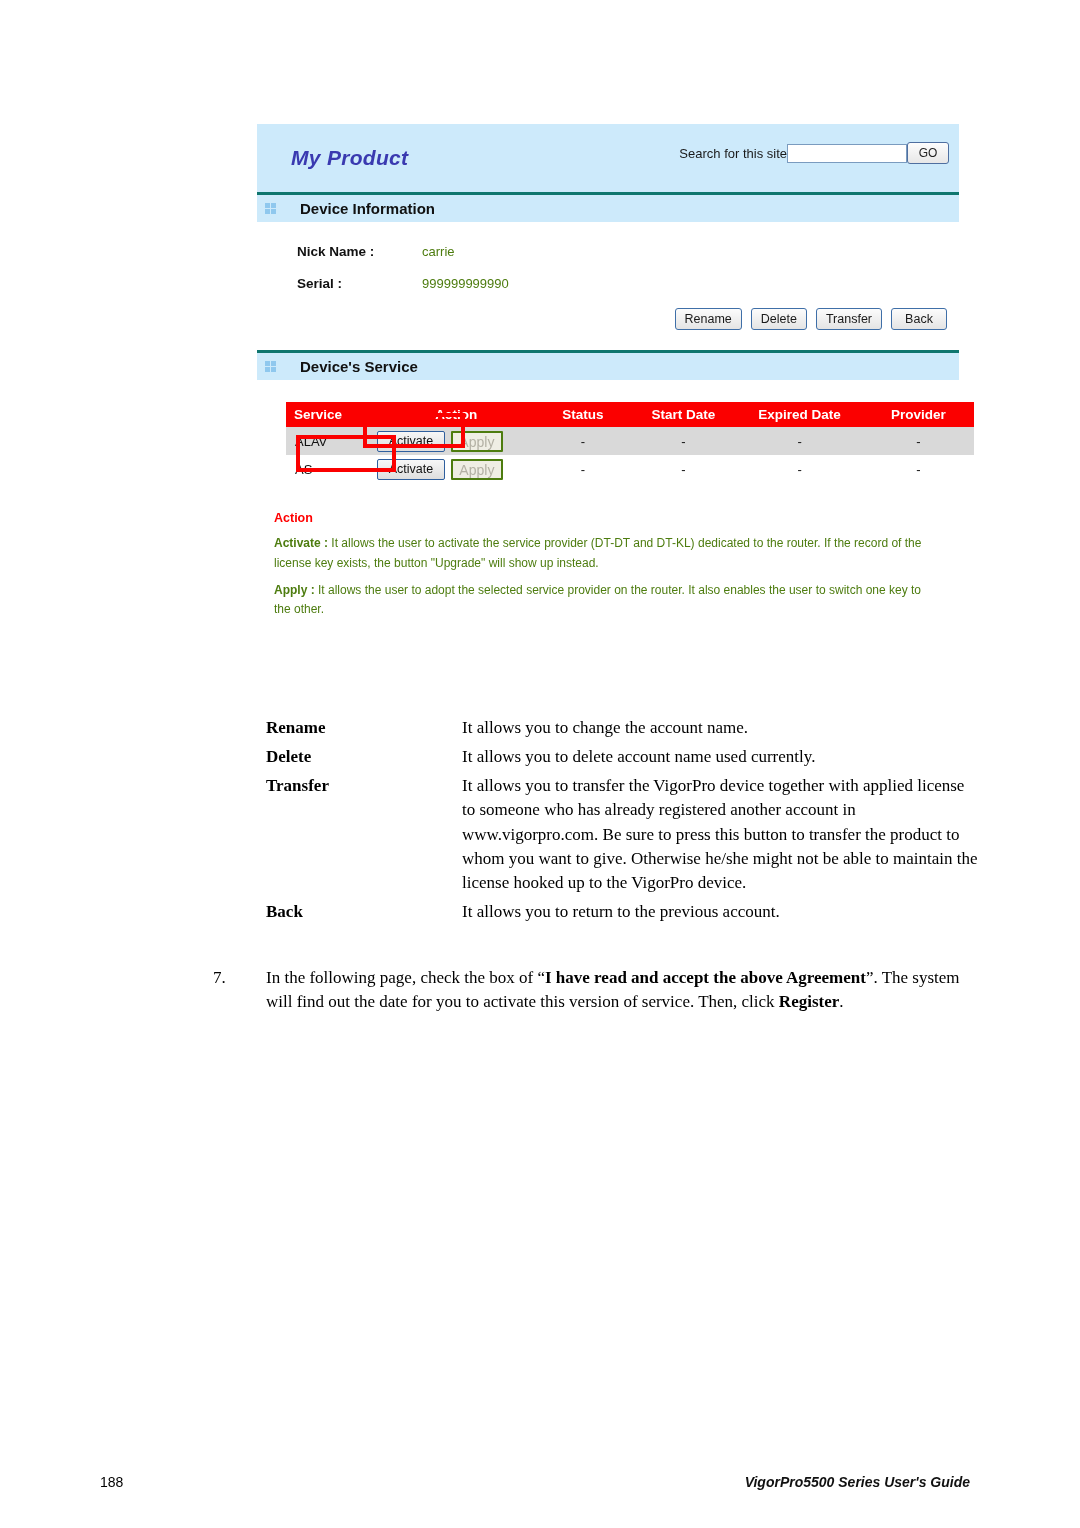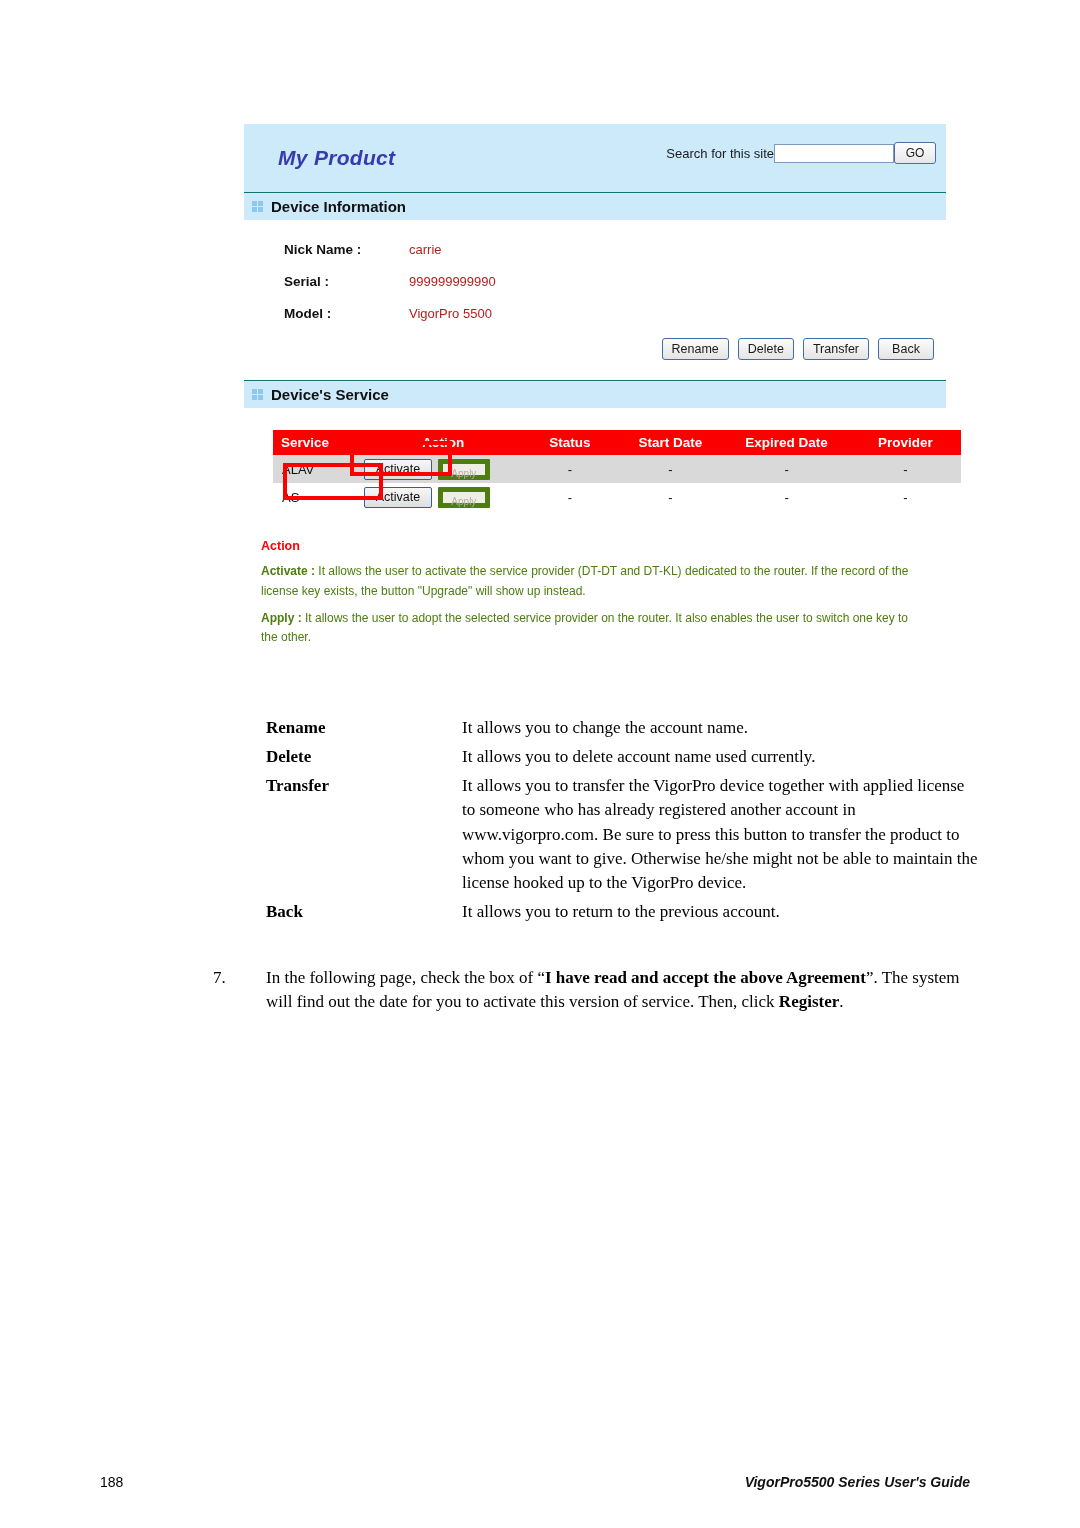--- a/index.html
+++ b/index.html
@@ -12,21 +12,21 @@
     height: 1528px;
     position: relative;
     font-family: "Liberation Serif", serif;
     color: #000;
     overflow: hidden;
   }
 
   
   .shot {
     position: absolute;
-    left: 244px;
+    left: 257px;
     top: 124px;
     width: 702px;
     font-family: "Liberation Sans", sans-serif;
     background: #ffffff;
   }
 
   
   .shot-banner {
     position: relative;
     height: 68px;
@@ -79,24 +79,25 @@
     cursor: pointer;
     line-height: 20px;
     text-align: center;
     padding: 0;
   }
 
   
   .sect-bar {
     height: 27px;
     background: #cdeafb;
-    border-top: 1px solid #0f766e;
+    border-top: 3px solid #0f766e;
     display: flex;
     align-items: center;
     padding-left: 8px;
+    gap: 16px;
   }
   .grid-icon {
     width: 11px;
     height: 11px;
     display: inline-grid;
     grid-template-columns: 5px 5px;
     grid-template-rows: 5px 5px;
     gap: 1px;
     margin-right: 8px;
     flex: none;
@@ -124,21 +125,21 @@
   }
   .info-label {
     width: 125px;
     font-size: 13.5px;
     font-weight: bold;
     color: #111;
     font-family: "Liberation Sans", sans-serif;
   }
   .info-value {
     font-size: 13px;
-    color: #b91c1c;
+    color: #4d7c0f;
     font-family: "Liberation Sans", sans-serif;
   }
 
   .btn-row {
     display: flex;
     justify-content: flex-end;
     gap: 9px;
     margin: 10px 12px 14px 0;
   }
   .win-btn {
@@ -220,24 +221,24 @@
     color: #111;
     cursor: pointer;
     box-sizing: border-box;
     line-height: 19px;
     text-align: center;
     padding: 0;
   }
   .btn-apply {
     width: 52px;
     height: 21px;
-    border: 5px solid #4d7c0f;
+    border: 2px solid #4d7c0f;
     border-radius: 1px;
     background: #efeee4;
-    font-size: 10px;
+    font-size: 14px;
     font-family: "Liberation Sans", sans-serif;
     color: #b3b1a4;
     box-sizing: border-box;
     line-height: 19px;
     text-align: center;
     padding: 0;
     cursor: default;
   }
 
   
@@ -371,24 +372,20 @@
   </div>
 
   <div class="info-body">
     <div class="info-row">
       <span class="info-label">Nick Name :</span>
       <span class="info-value">carrie</span>
     </div>
     <div class="info-row">
       <span class="info-label">Serial :</span>
       <span class="info-value">999999999990</span>
-    </div>
-    <div class="info-row">
-      <span class="info-label">Model :</span>
-      <span class="info-value">VigorPro 5500</span>
     </div>
 
     <div class="btn-row">
       <button class="win-btn">Rename</button>
       <button class="win-btn">Delete</button>
       <button class="win-btn">Transfer</button>
       <button class="win-btn">Back</button>
     </div>
   </div>
 

